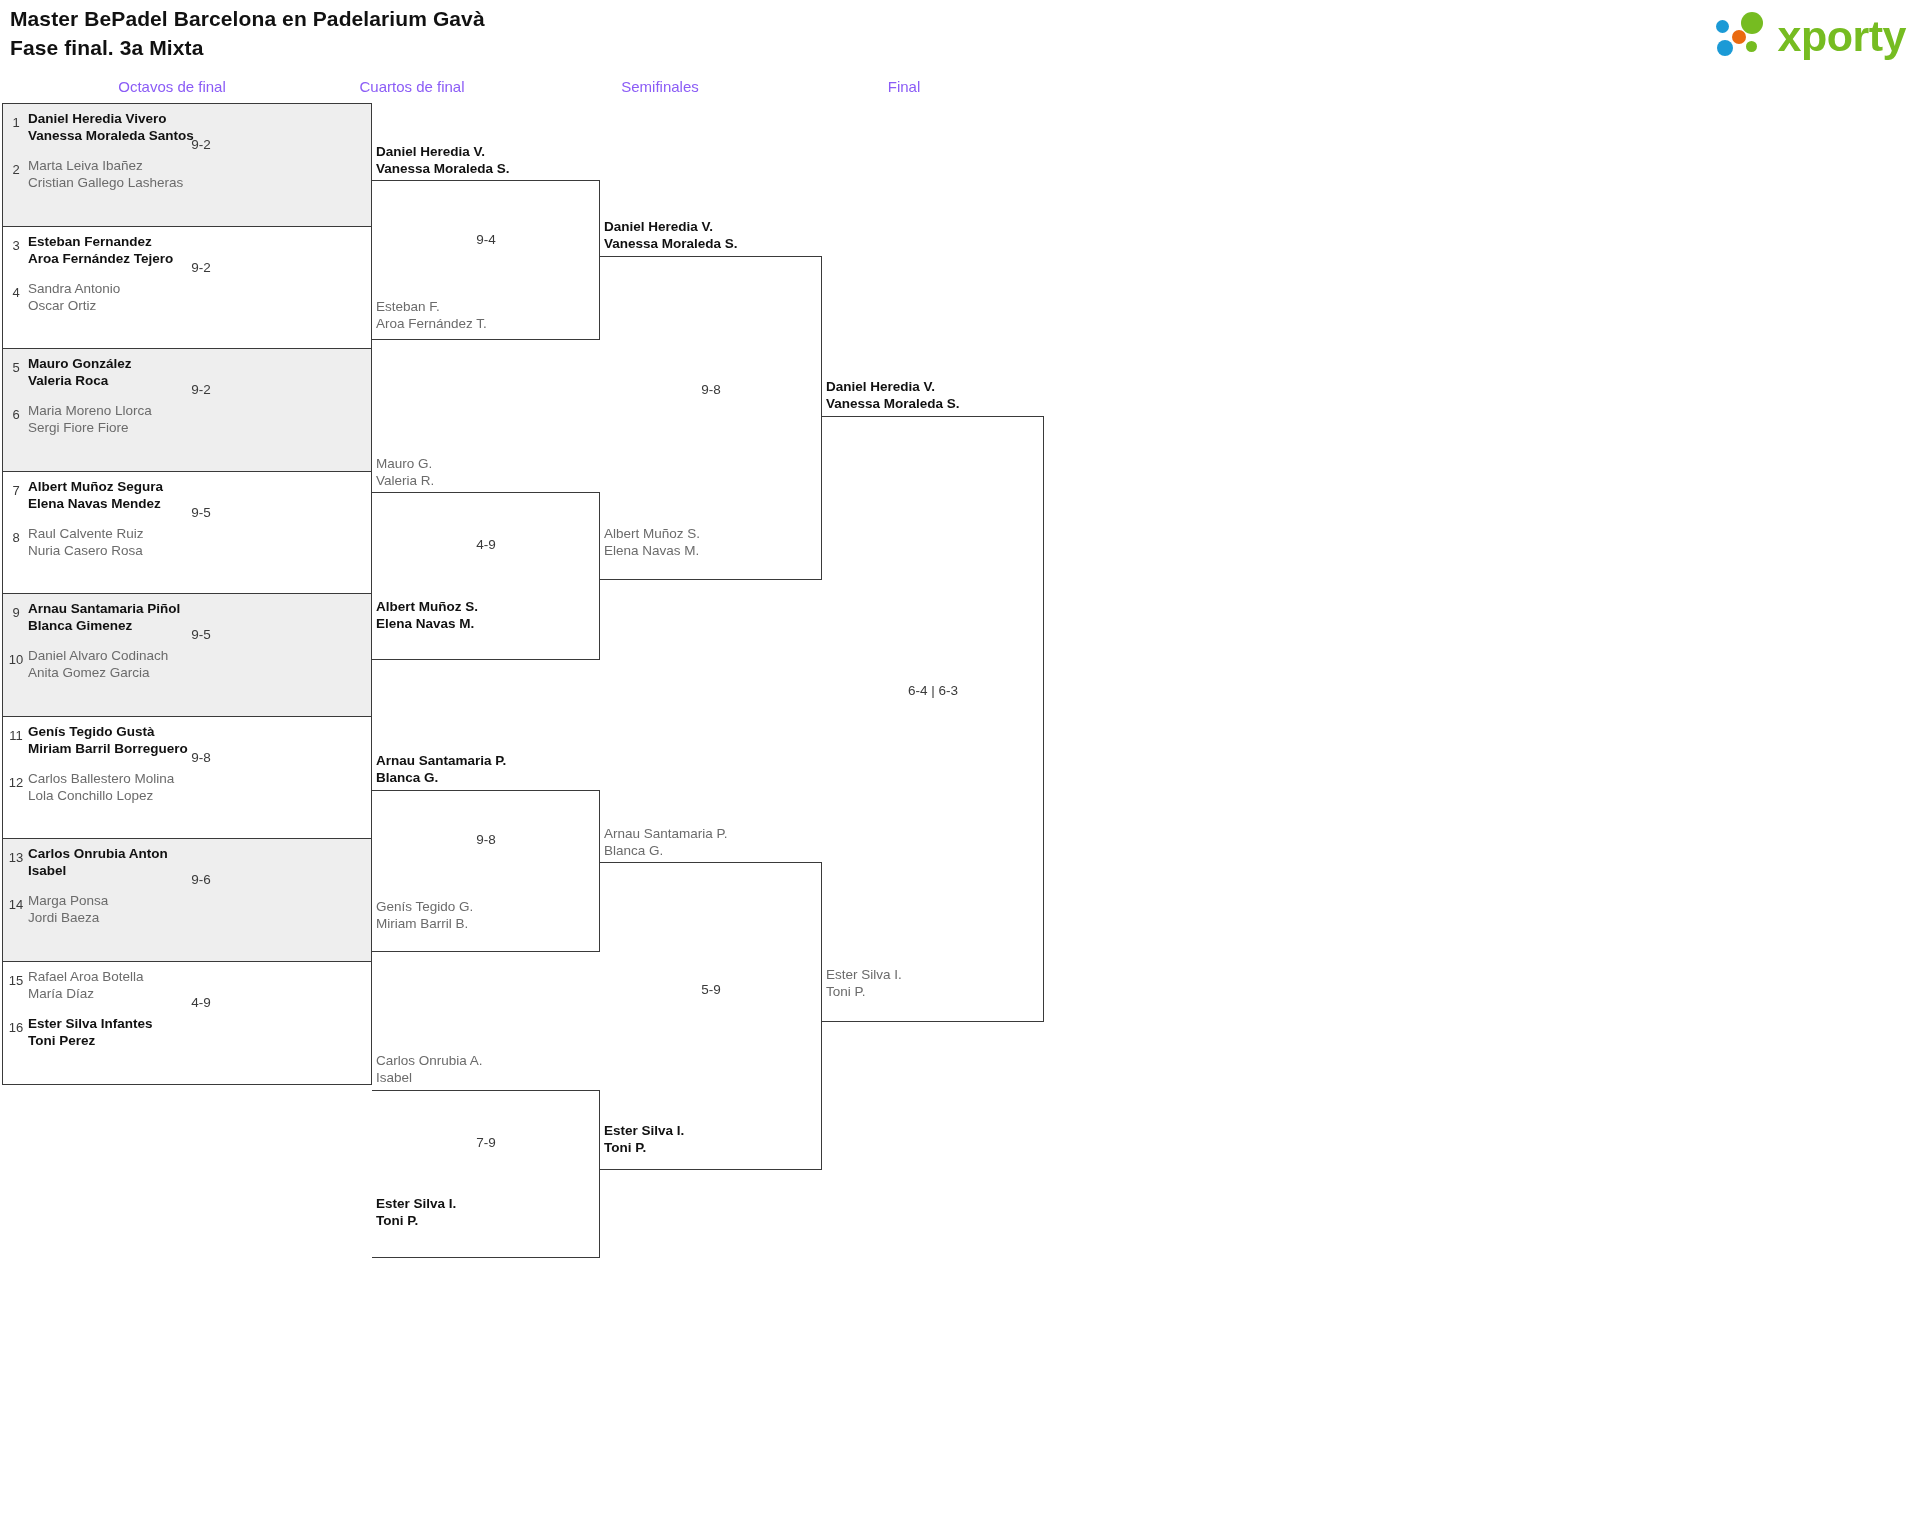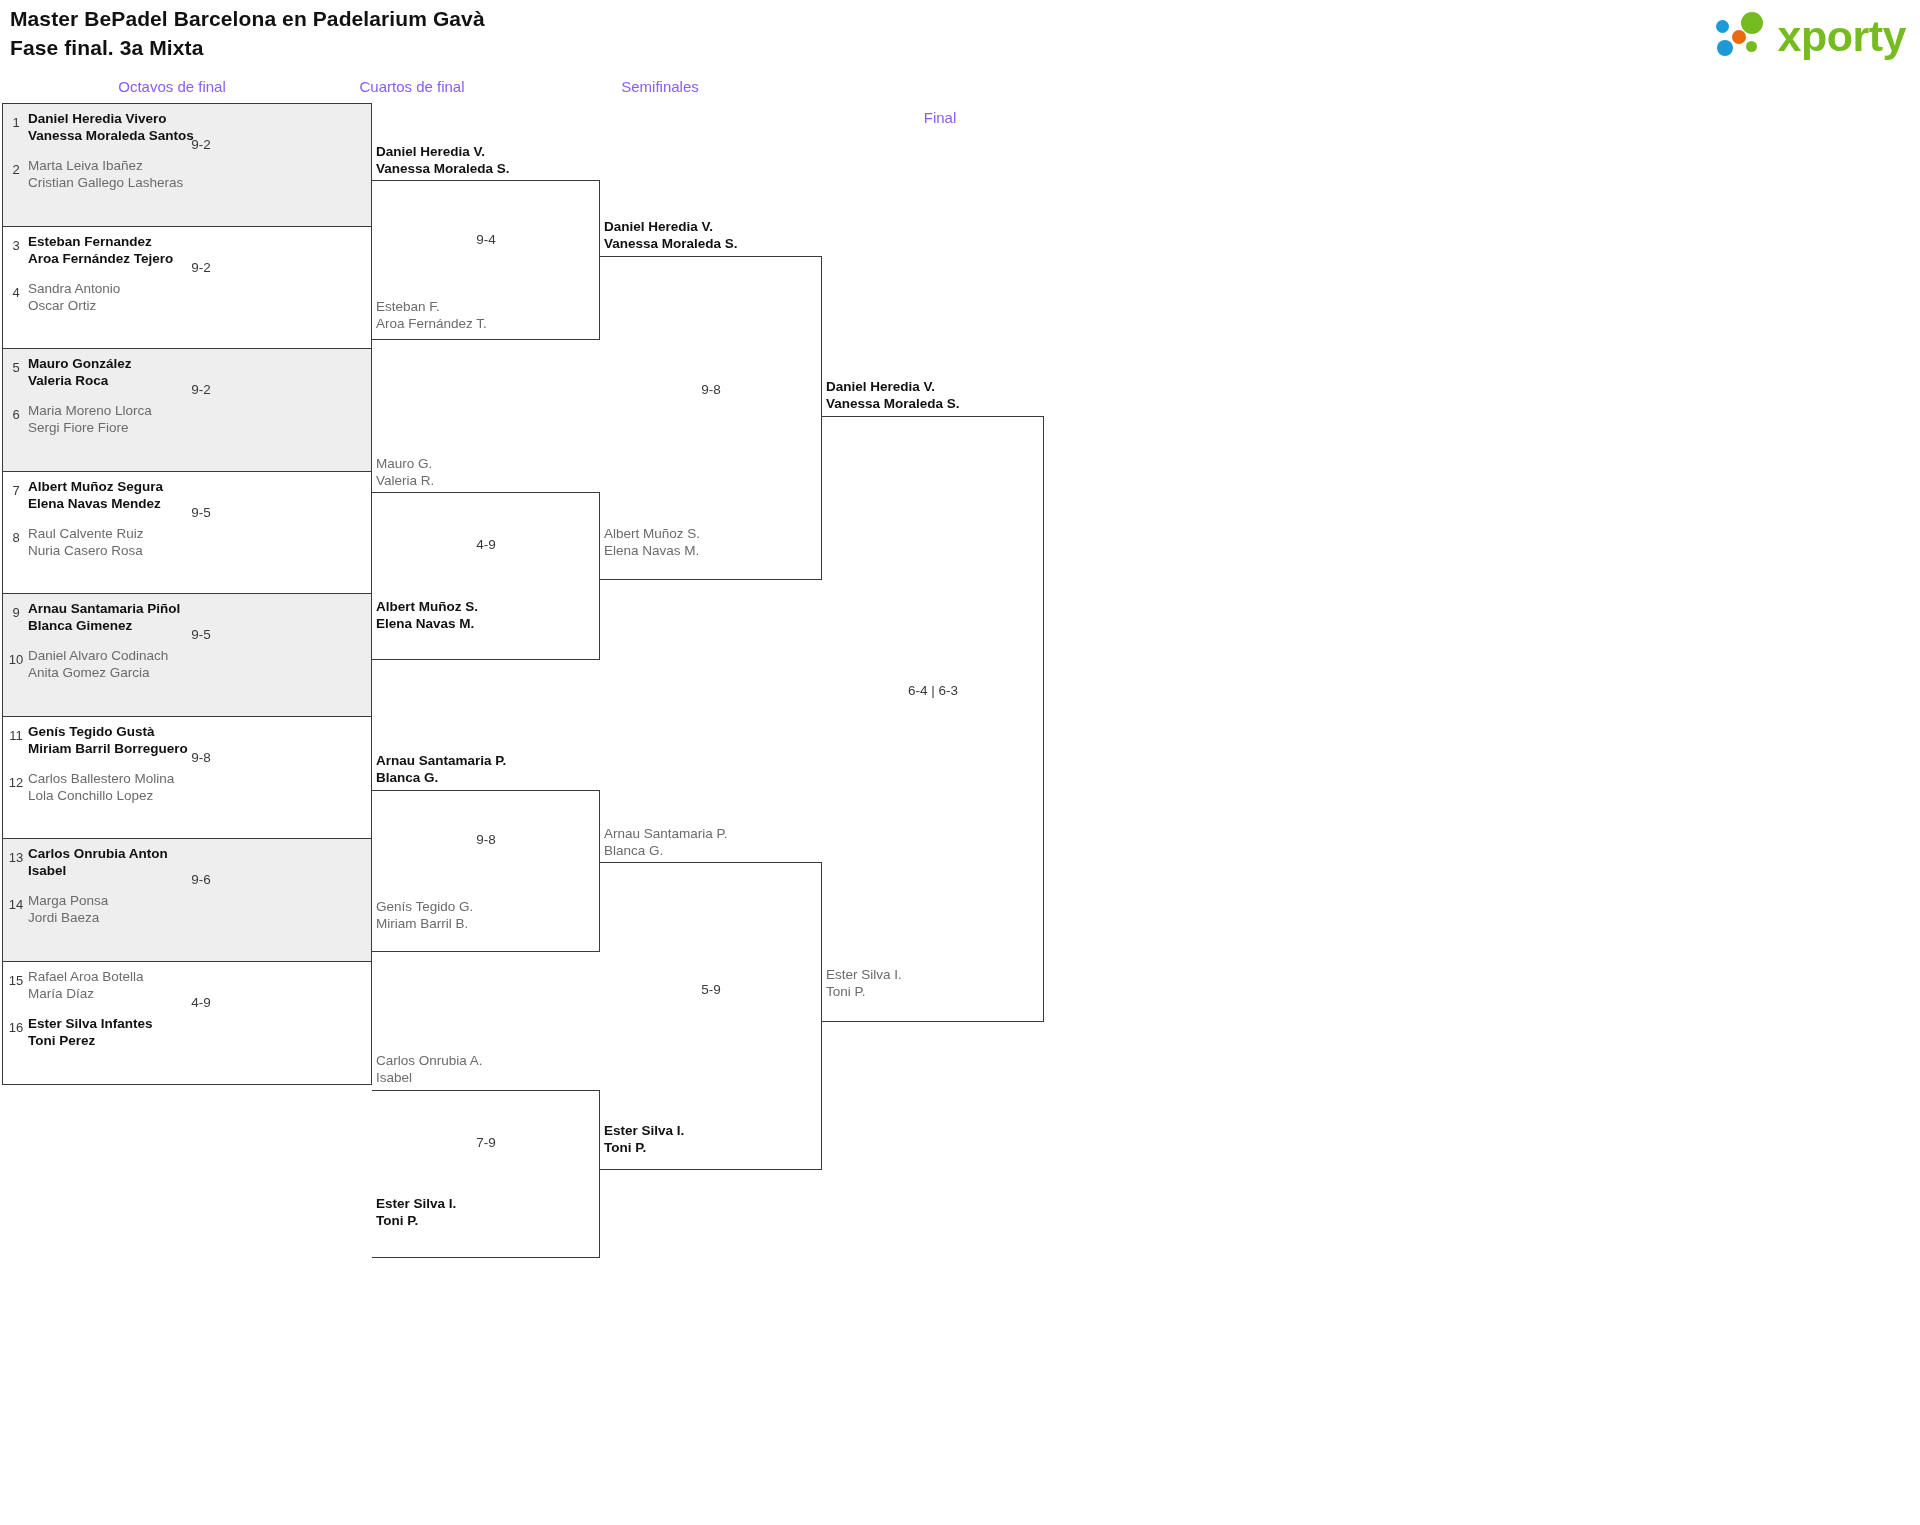--- a/index.html
+++ b/index.html
@@ -87,21 +87,21 @@
       <span class="dot" style="left:16px; top:20px; width:14px; height:14px; background:#ea6a10;"></span>
       <span class="dot" style="left:25px; top:2px;  width:22px; height:22px; background:#76bc21;"></span>
       <span class="dot" style="left:30px; top:31px; width:11px; height:11px; background:#76bc21;"></span>
     </div>
     <div class="logo-word">xporty</div>
   </div>
 
   <div class="round-head" style="left:92px;  width:160px;">Octavos de final</div>
   <div class="round-head" style="left:332px; width:160px;">Cuartos de final</div>
   <div class="round-head" style="left:580px; width:160px;">Semifinales</div>
-  <div class="round-head" style="left:880px; width:120px;margin-top:31px;">Final</div>
+  <div class="round-head" style="left:844px; width:120px;">Final</div>
 
   <div class="r16">
 
     <div class="r16-match shaded">
       <span class="seed top">1</span>
       <div class="team top win">
         <div>Daniel Heredia Vivero</div>
         <div>Vanessa Moraleda Santos</div>
       </div>
       <div class="r16-score">9-2</div>

